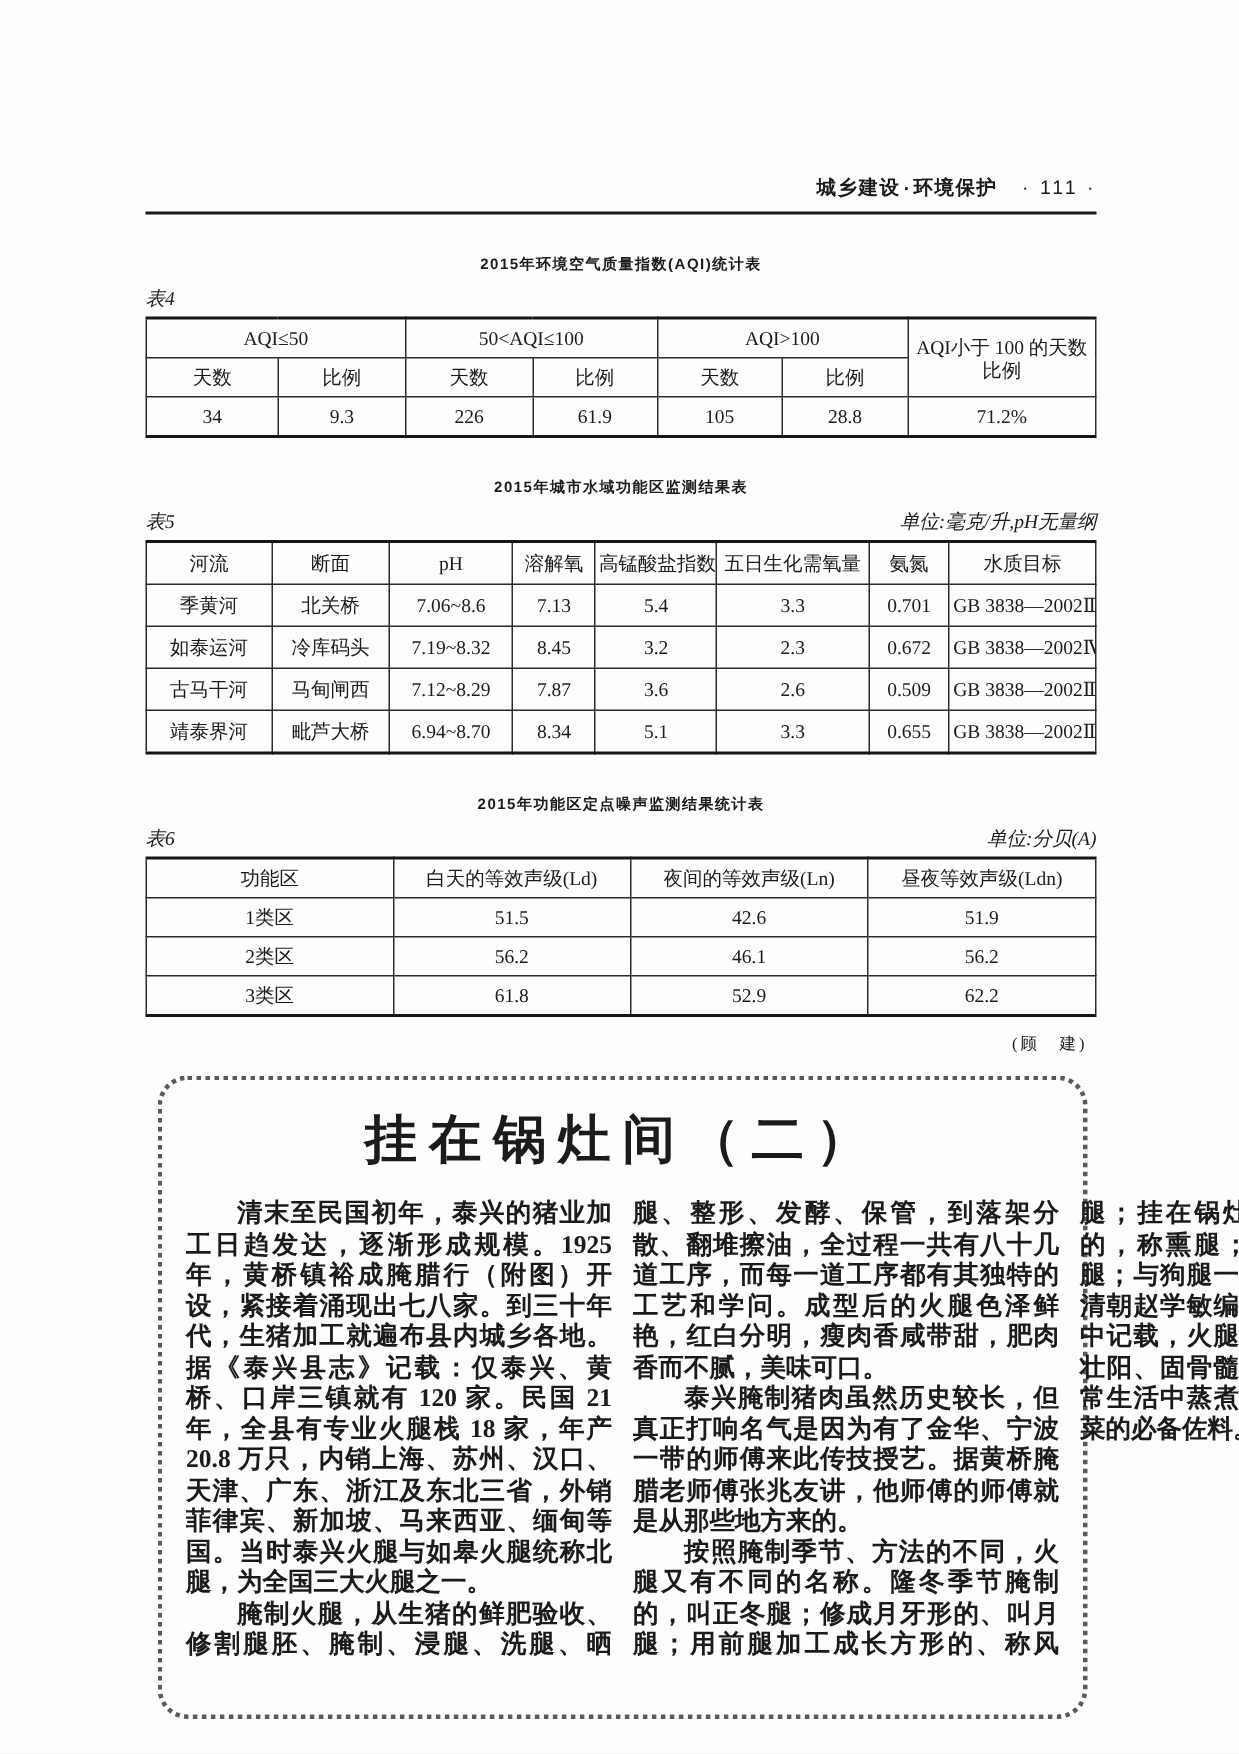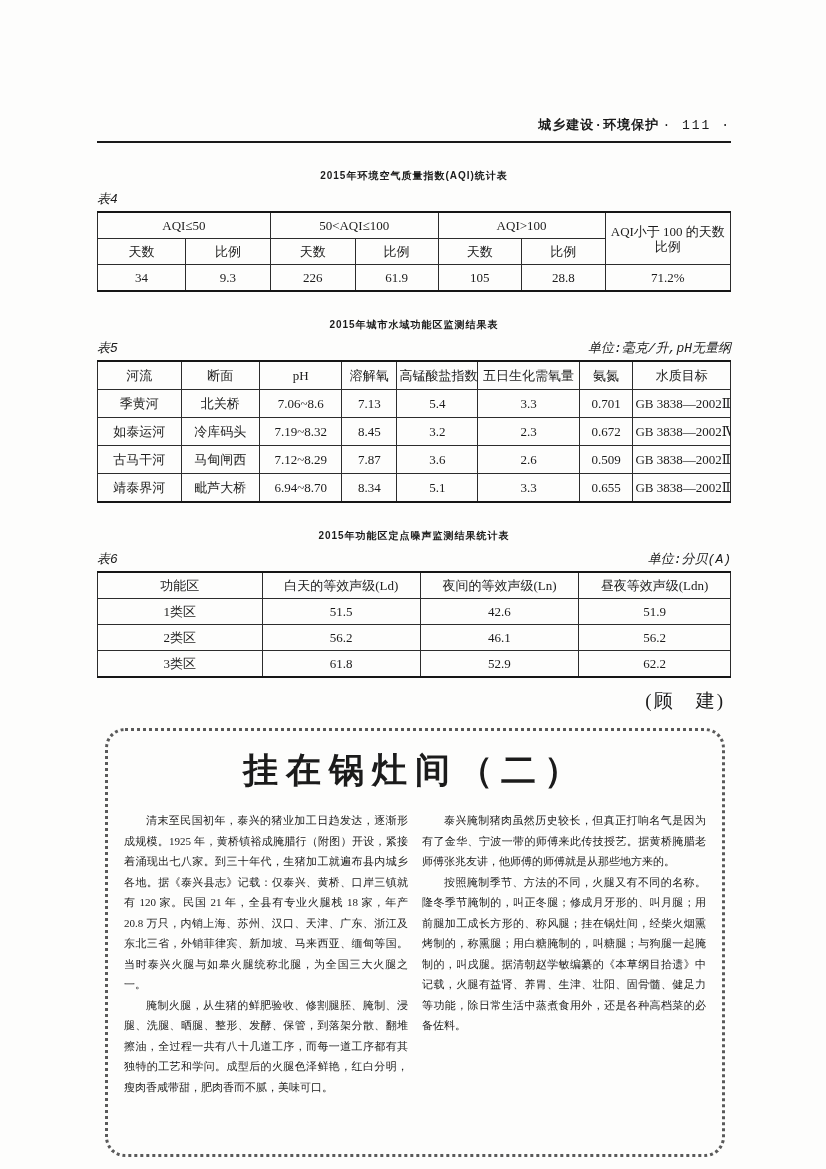--- a/index.html
+++ b/index.html
@@ -9,59 +9,59 @@
     font-family:"Liberation Serif","DejaVu Serif",serif;
   }
   .content{padding:0 95px 0 97px;}
   
   .page-header{
     padding-top:116px;text-align:right;
     border-bottom:2px solid #1a1a1a;padding-bottom:7px;
     font-size:13px;
   }
   .hdr-section{font-family:Liberation Mono, monospace;font-weight:bold;letter-spacing:1px;}
-  .hdr-page{font-family:Liberation Mono, monospace;margin-left:0;letter-spacing:2px;}
+  .hdr-page{font-family:Liberation Sans, sans-serif;margin-left:13px;letter-spacing:2px;}
   
   .tbl-title{
     margin-top:26px;text-align:center;font-weight:bold;font-size:10px;
     font-family:"Liberation Sans","DejaVu Sans",sans-serif;letter-spacing:1px;
   }
   .tbl-meta{
     display:flex;justify-content:space-between;align-items:flex-start;
     margin-top:7px;margin-bottom:3px;
-    font-style:italic;font-size:13px;font-family:Liberation Mono, monospace;
+    font-style:italic;font-size:13px;font-family:Liberation Serif, serif;
   }
   
   table.tbl{
     width:100%;border-collapse:collapse;table-layout:fixed;
     font-size:13px;
     border-top:2.5px solid #161616;border-bottom:2.5px solid #161616;
   }
   table.tbl th,table.tbl td{
     border:1px solid #2c2c2c;text-align:center;vertical-align:middle;
     font-weight:normal;padding:5px 2px;line-height:15px;
     overflow:hidden;white-space:nowrap;
   }
   table.tbl5 th,table.tbl5 td{padding:6px 2px;}
   
-  .attribution{margin-top:10px;text-align:right;font-size:19px;padding-right:6px;letter-spacing:2px;}
+  .attribution{margin-top:10px;text-align:right;font-size:11px;padding-right:6px;letter-spacing:2px;}
   
   .article-box{
     margin:14px 6px 0 8px;
     border:3px dotted #5a5a5a;border-radius:20px;
     padding:12px 16px 22px 16px;
   }
   .article-title{
     text-align:center;font-weight:bold;font-size:35px;
     letter-spacing:8px;margin:4px 0 16px 0;
     font-family:"Liberation Serif","DejaVu Serif",serif;
   }
   .article-body{
     column-count:2;column-gap:14px;column-fill:auto;height:322px;
-    font-size:11px;line-height:20.5px;text-align:justify;
+    font-size:17px;line-height:20.5px;text-align:justify;font-weight:bold;
   }
   .article-body p{margin:0;text-indent:2em;}
 </style>
 </head>
 <body>
 
 <div class="page">
   <div class="content">
 
     <div class="page-header">

